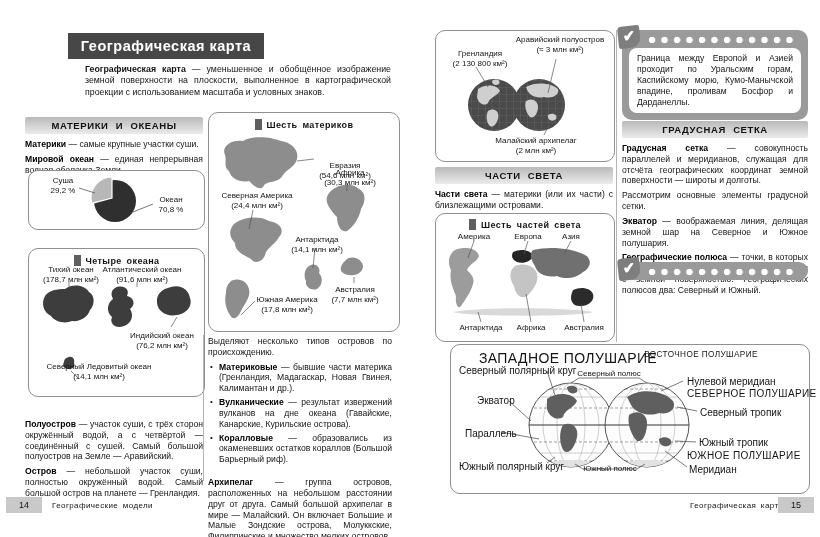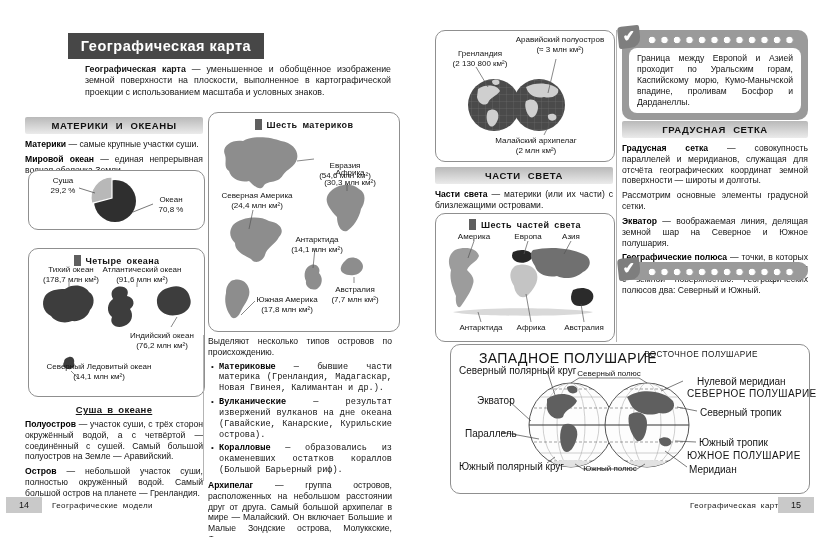--- a/index.html
+++ b/index.html
@@ -13,21 +13,21 @@
         font-size:9.5px;letter-spacing:.6px;word-spacing:4px;text-align:center;
         line-height:17px;height:17px;border-radius:2px;color:#111;}
   .box{border:1px solid #8f8f8f;border-radius:10px;background:#fff;}
   .boxhdr{position:absolute;left:0;right:0;text-align:center;font-weight:bold;
           font-size:9px;letter-spacing:.4px;word-spacing:2px;}
   .sq{display:inline-block;width:7px;height:11px;background:#5f5f5f;
       margin-right:5px;vertical-align:-2px;}
   .txt{font-size:8.6px;line-height:1.26;text-align:justify;}
   .txt p{margin:0 0 4px 0;}
   .txt b{color:#000;}
-  ul.blt{margin:0 0 4px 0;padding:0;list-style:none;font-family:Liberation Mono, monospace;}
+  ul.blt{margin:0 0 12px 0;padding:0;list-style:none;}
   ul.blt li{position:relative;padding-left:11px;margin:0 0 3px 0;}
   ul.blt li::before{content:"•";position:absolute;left:2px;top:0;font-size:8px;}
   .usec{font-weight:bold;font-size:9.5px;text-decoration:underline;
         text-align:center;letter-spacing:.3px;word-spacing:2px;}
   .maplbl{position:absolute;font-size:8px;line-height:1.2;text-align:center;
           white-space:nowrap;transform:translateX(-50%);}
   .plainlbl{position:absolute;font-size:10px;line-height:1.2;white-space:nowrap;}
   .caps{letter-spacing:.4px;}
   .note{position:absolute;background:#9a9a9a;border-radius:10px;}
   .note .dots{height:8px;margin:6px 12px 4px 26px;
@@ -109,21 +109,20 @@
     <div class="maplbl" style="left:133px;top:82px;">
       <div>Индийский океан</div>
         <div>(76,2 млн км²)</div>
     </div>
     <div class="maplbl" style="left:70px;top:113px;">
       <div>Северный Ледовитый океан</div>
         <div>(14,1 млн км²)</div>
     </div>
   </div>
 
-  <div class="abs usec" style="left:25px;top:404px;width:178px;">Суша в океане</div>
   <div class="abs txt" style="left:25px;top:419px;width:178px;">
     <p><b>Полуостров</b>
        <span>— участок суши, с трёх сторон окружённый водой, а с четвёртой — соединённый с сушей. Самый большой полуостров на Земле — Аравийский.</span></p>
     <p><b>Остров</b>
        <span>— небольшой участок суши, полностью окружённый водой. Самый большой остров на планете — Гренландия.</span></p>
   </div>
 
   <div class="abs box" style="left:208px;top:112px;width:190px;height:218px;">
     <div class="boxhdr" style="top:6px;">
       <span class="sq"></span><span>Шесть материков</span>
@@ -370,21 +369,21 @@
       </g>
     </svg>
     <div class="maplbl caps" style="left:117px;top:5px;font-size:14px;">ЗАПАДНОЕ  ПОЛУШАРИЕ</div>
     <div class="maplbl caps" style="left:250px;top:5px;font-size:8.2px;">ВОСТОЧНОЕ  ПОЛУШАРИЕ</div>
     <div class="plainlbl" style="left:8px;top:20px;">Северный полярный круг</div>
     <div class="plainlbl" style="left:26px;top:50px;">Экватор</div>
     <div class="plainlbl" style="left:14px;top:83px;">Параллель</div>
     <div class="plainlbl" style="left:8px;top:116px;">Южный полярный круг</div>
     <div class="maplbl" style="left:158px;top:24px;">Северный полюс</div>
     <div class="maplbl" style="left:159px;top:119px;">Южный полюс</div>
-    <div class="plainlbl" style="left:246px;top:31px;">Нулевой меридиан</div>
+    <div class="plainlbl" style="left:236px;top:31px;">Нулевой меридиан</div>
     <div class="plainlbl caps" style="left:236px;top:43px;">СЕВЕРНОЕ  ПОЛУШАРИЕ</div>
     <div class="plainlbl" style="left:249px;top:62px;">Северный тропик</div>
     <div class="plainlbl" style="left:248px;top:92px;">Южный тропик</div>
     <div class="plainlbl caps" style="left:236px;top:105px;">ЮЖНОЕ  ПОЛУШАРИЕ</div>
     <div class="plainlbl" style="left:238px;top:119px;">Меридиан</div>
   </div>
 
   <div class="foot" style="left:690px;top:501px;">Географическая карта</div>
   <div class="pgnum" style="left:778px;top:497px;">15</div>
 

